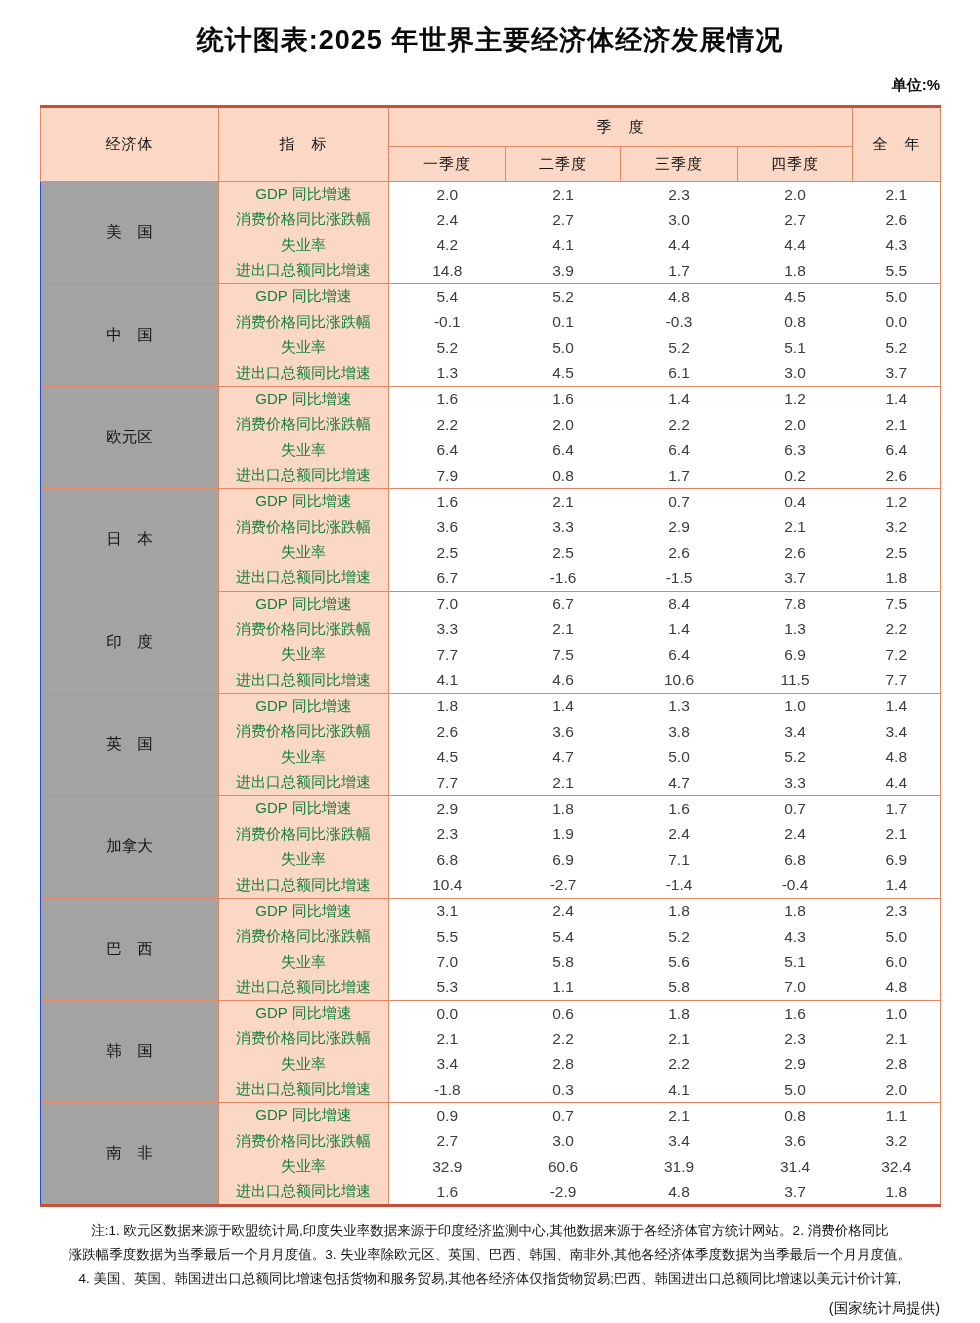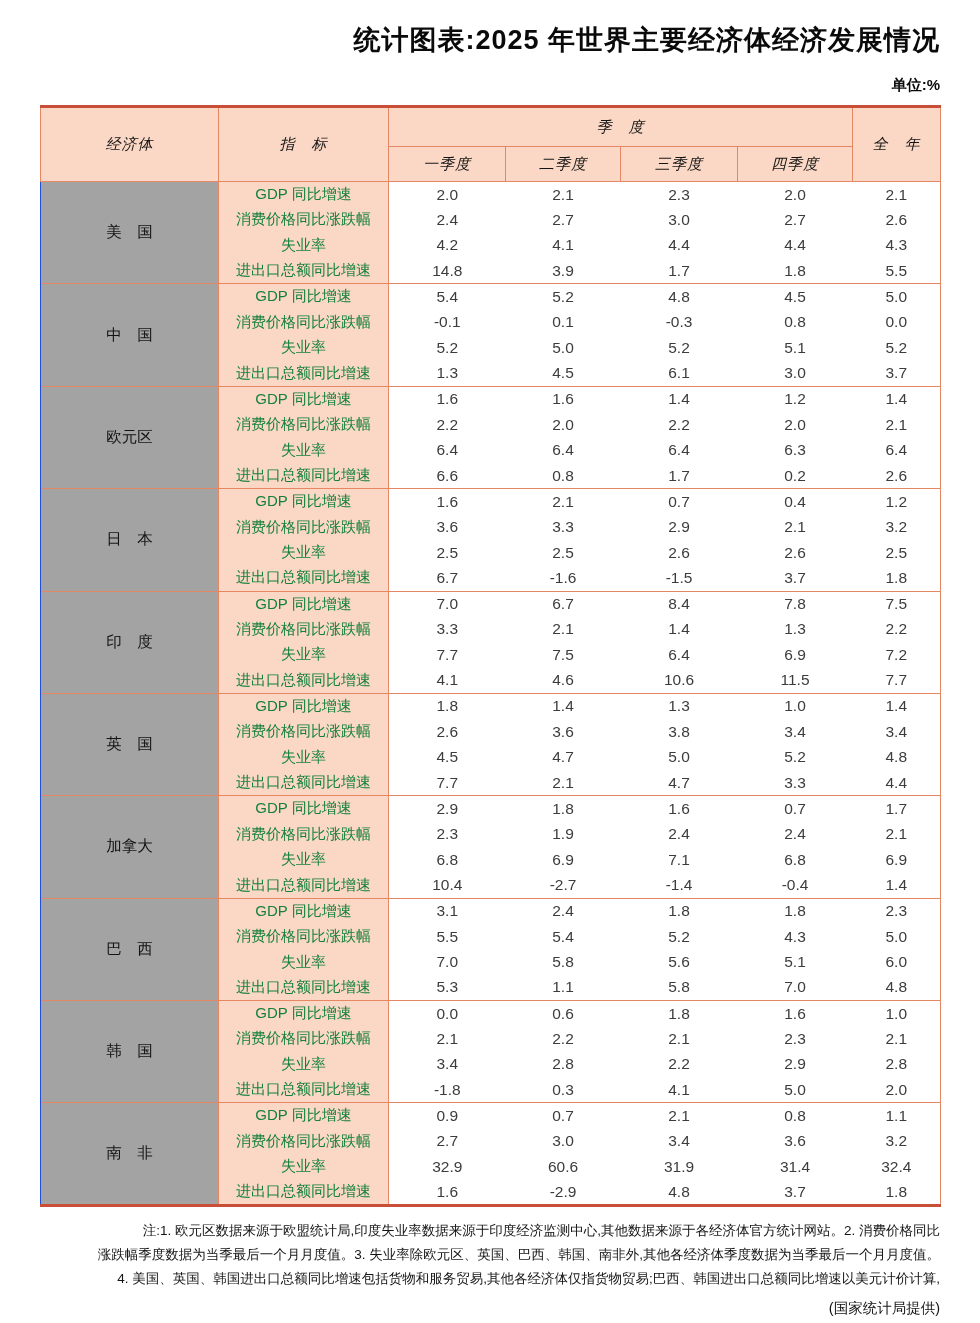--- a/index.html
+++ b/index.html
@@ -10,21 +10,21 @@
   }
   .page {
     box-sizing: border-box;
     width: 980px;
     min-height: 1323px;
     padding: 16px 40px 10px 40px;
     background: #ffffff;
   }
   .title {
     margin: 6px 0 0 0;
-    text-align: right;
+    text-align: center;
     font-size: 27px;
     font-weight: bold;
     letter-spacing: 1px;
     color: #0a0a0a;
   }
   .unit {
     margin: 18px 0 10px 0;
     text-align: right;
     font-size: 15px;
     font-weight: bold;
@@ -38,21 +38,20 @@
     border-bottom: 3px solid #c94e38;
   }
   th, td { padding: 0; text-align: center; vertical-align: middle; }
   thead th {
     background: #fbd8c5;
     border: 1px solid #e48762;
     font-size: 15px;
     font-weight: normal;
     color: #141414;
     letter-spacing: 1px;
-    font-style: italic;
   }
   thead tr.hrow-1 { height: 40px; }
   thead tr.hrow-2 { height: 35px; }
   tbody tr { height: 25.6px; }
   td.economy-cell {
     background: #a3a3a3;
     border-left: 1px solid #1d4ed8;
     border-right: 1px solid #e48762;
     font-size: 15.5px;
     color: #141414;
@@ -69,21 +68,21 @@
     color: #3c3c3c;
     font-family: "Liberation Sans", "DejaVu Sans", sans-serif;
   }
   td.year-cell { border-right: 1px solid #e48762; }
   tbody tr.block-start td { border-top: 1px solid #e48762; }
   .notes {
     margin-top: 12px;
     font-size: 13.5px;
     line-height: 1.78;
     color: #141414;
-    text-align: right;
+    text-align: center;
   }
   .provider {
     margin-top: 8px;
     text-align: right;
     font-size: 14.5px;
     color: #141414;
   }
 </style>
 </head>
 <body>
@@ -205,21 +204,21 @@
         <tr>
           <td class="indicator-cell">失业率</td>
           <td class="value-cell">6.4</td>
           <td class="value-cell">6.4</td>
           <td class="value-cell">6.4</td>
           <td class="value-cell">6.3</td>
           <td class="value-cell year-cell">6.4</td>
         </tr>
         <tr>
           <td class="indicator-cell">进出口总额同比增速</td>
-          <td class="value-cell">6.6</td>
+          <td class="value-cell">7.9</td>
           <td class="value-cell">0.8</td>
           <td class="value-cell">1.7</td>
           <td class="value-cell">0.2</td>
           <td class="value-cell year-cell">2.6</td>
         </tr>
         <tr class="block-start">
           <td rowspan="4" class="economy-cell">日　本</td>
           <td class="indicator-cell">GDP 同比增速</td>
           <td class="value-cell">1.6</td>
           <td class="value-cell">2.1</td>

